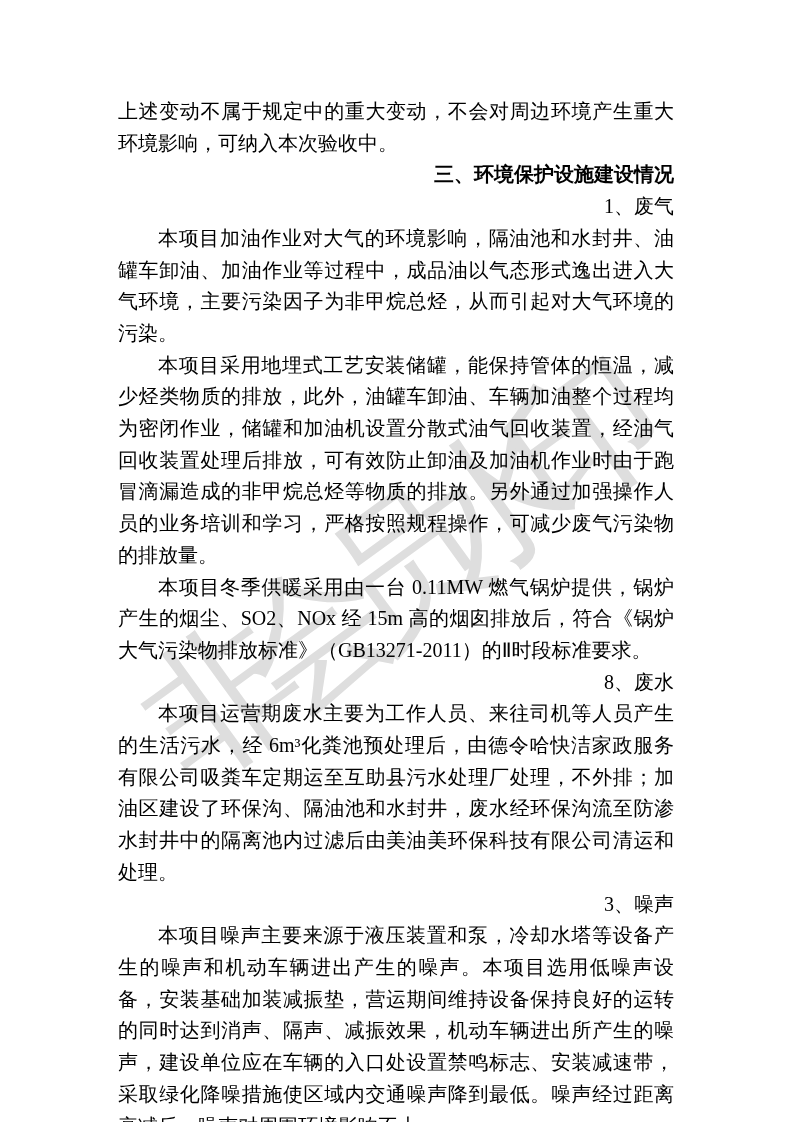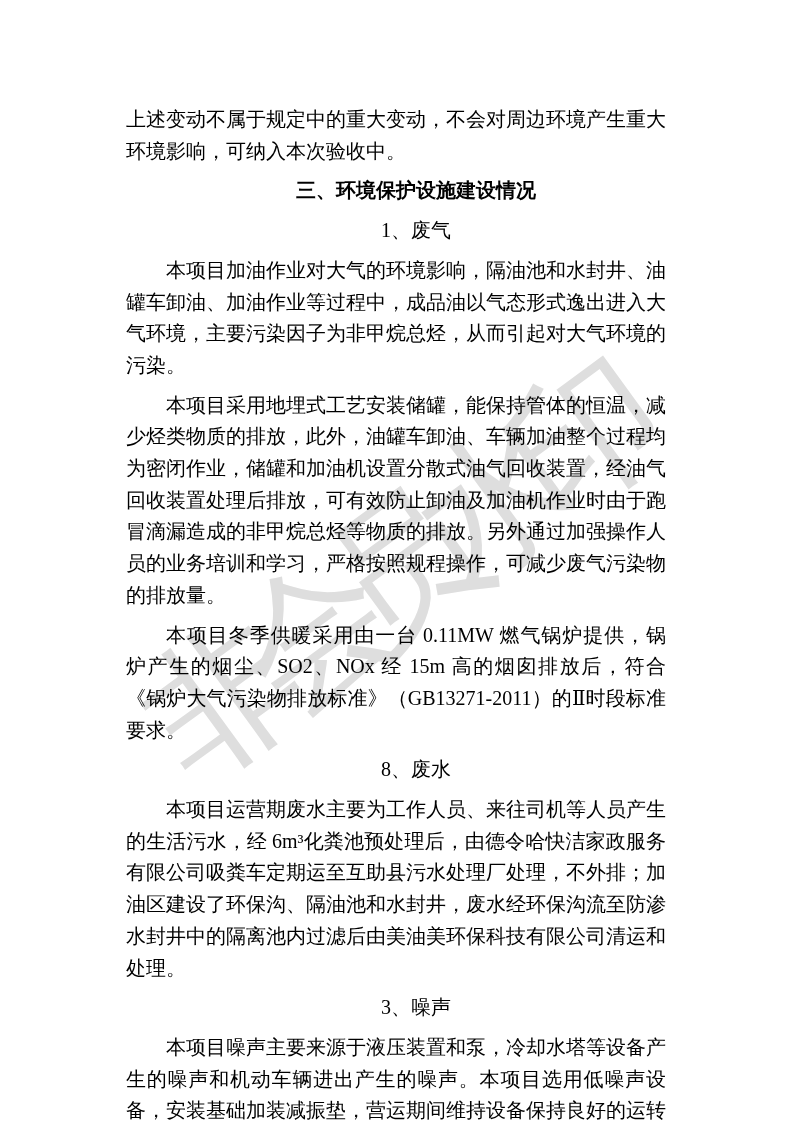--- a/index.html
+++ b/index.html
@@ -37,35 +37,36 @@
     position: absolute;
     left: 118px;
     top: 96px;
     width: 556px;
     z-index: 1;
     font-size: 20px;
     line-height: 31.7px;
     text-align: justify;
   }
   .content p, .content h2, .content h3 {
-    margin: 8px;
+    margin: 0;
     padding: 0;
     font-size: 20px;
     line-height: 31.7px;
+    font-family: Liberation Serif, serif;
   }
   .indent { text-indent: 2em; }
   .section-heading {
     font-weight: bold;
     text-indent: 2em;
-    text-align: center;
+    text-align: right;
   }
   .sub-heading {
     font-weight: normal;
     text-indent: 2em;
-    text-align: center;
+    text-align: right;
   }
 </style>
 </head>
 <body>
 
 <div class="page">
 
   <div class="watermark" style="color: rgb(222, 222, 222);">非会员水印</div>
 
   <div class="content">

